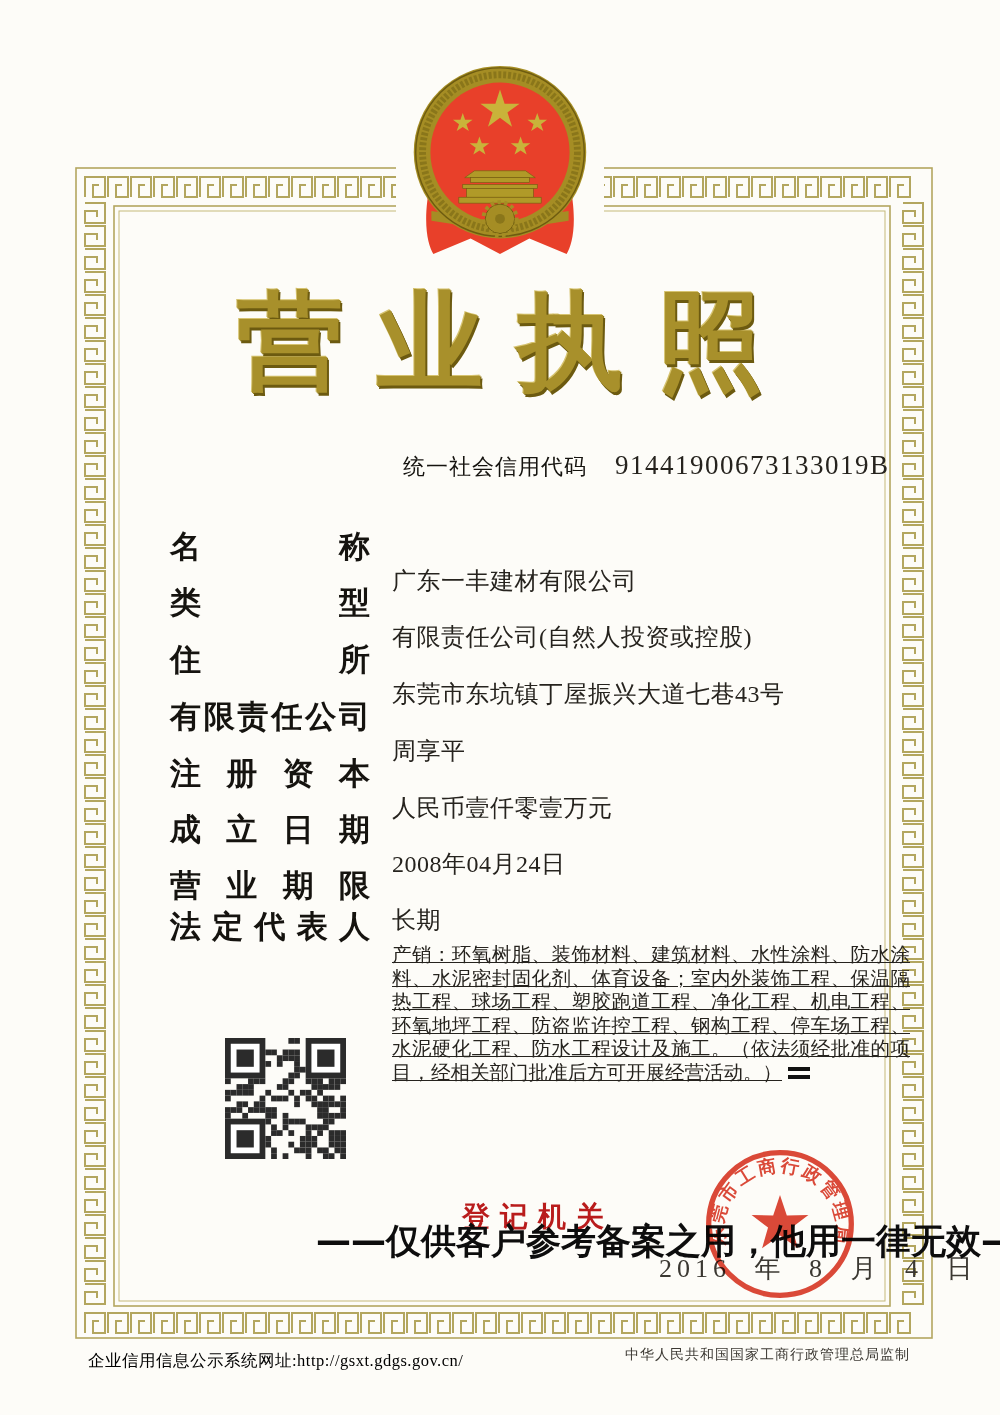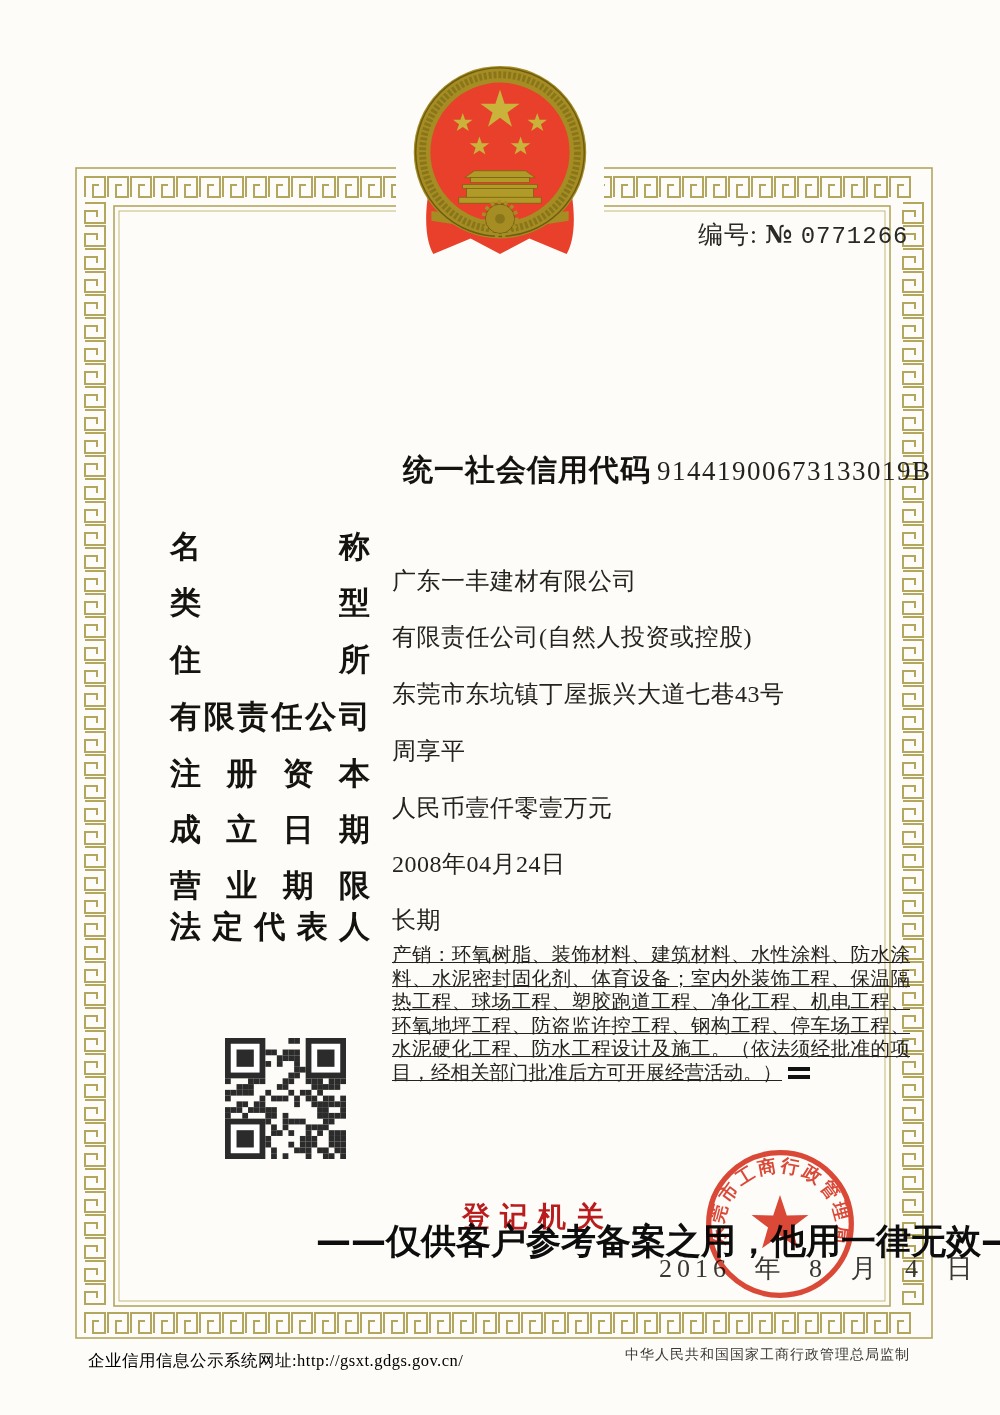--- a/index.html
+++ b/index.html
@@ -25,22 +25,22 @@
     position:absolute; left:0; top:284px; width:100%;
     text-align:center; font-family:"DejaVu Sans", sans-serif;
     font-size:106px; font-weight:900; line-height:1.1;
     letter-spacing:34px; text-indent:34px;
     color:#a8902b;
     text-shadow: 2px 3px 0 #6c5a10, -1px -1px 0 #d6c370, 1px 1px 0 #8d771c;
     white-space:nowrap;
   }
 
   .credit-row { position:absolute; left:403px; top:450px; white-space:nowrap; }
-  .credit-label { font-weight:bold; font-size:30px; letter-spacing:1px; color:#15130f; }
-  .credit-value { font-size:27px; letter-spacing:1.5px; margin-left:2px; color:#26231e; }
+  .credit-label { font-weight:normal; font-size:22px; letter-spacing:1px; color:#15130f; }
+  .credit-value { font-size:27px; letter-spacing:1.5px; margin-left:24px; color:#26231e; }
 
   .fields { position:absolute; left:170px; top:522px; width:740px; }
   .frow { position:absolute; left:0; width:740px; }
   .flabel {
     position:absolute; left:0; top:4px; width:200px; display:inline-block;
     font-weight:bold; font-size:31px; color:#15130f;
     text-align:justify; text-align-last:justify;
   }
   .fvalue { position:absolute; left:222px; top:4px; width:518px; font-size:24px; color:#26231e; letter-spacing:0.5px;margin-top:39px; }
   .fvalue.scope { font-size:19.5px; line-height:23.5px; top:2px; letter-spacing:0; text-align:justify;text-decoration:underline; }
@@ -269,26 +269,22 @@
       <rect x="70" y="118" width="60" height="5"></rect>
       <rect x="62" y="125" width="76" height="4"></rect>
       <rect x="66" y="129" width="68" height="9"></rect>
       <rect x="58" y="138" width="84" height="6"></rect>
     </g>
     <circle cx="100" cy="160" r="15" fill="#a58d24" stroke="#6e5c10" stroke-width="1"></circle>
     <circle cx="100" cy="160" r="17" fill="none" stroke="#a58d24" stroke-width="4" stroke-dasharray="3.5 3.5"></circle>
     <circle cx="100" cy="160" r="5" fill="#8a761a"></circle>
   </svg>
 
-  <div class="serial">
-    <span>编号:</span>
-    <span class="no-sym">№</span>
-    <span class="no-val">0771266</span>
-  </div>
-
+
+  <div class="license-title">营业执照</div>
 
   <div class="credit-row">
     <span class="credit-label">统一社会信用代码</span>
     <span class="credit-value">91441900673133019B</span>
   </div>
 
   <div class="fields">
     <div class="frow" style="top:0px">
       <span class="flabel">名称</span>
       <span class="fvalue">广东一丰建材有限公司</span>

